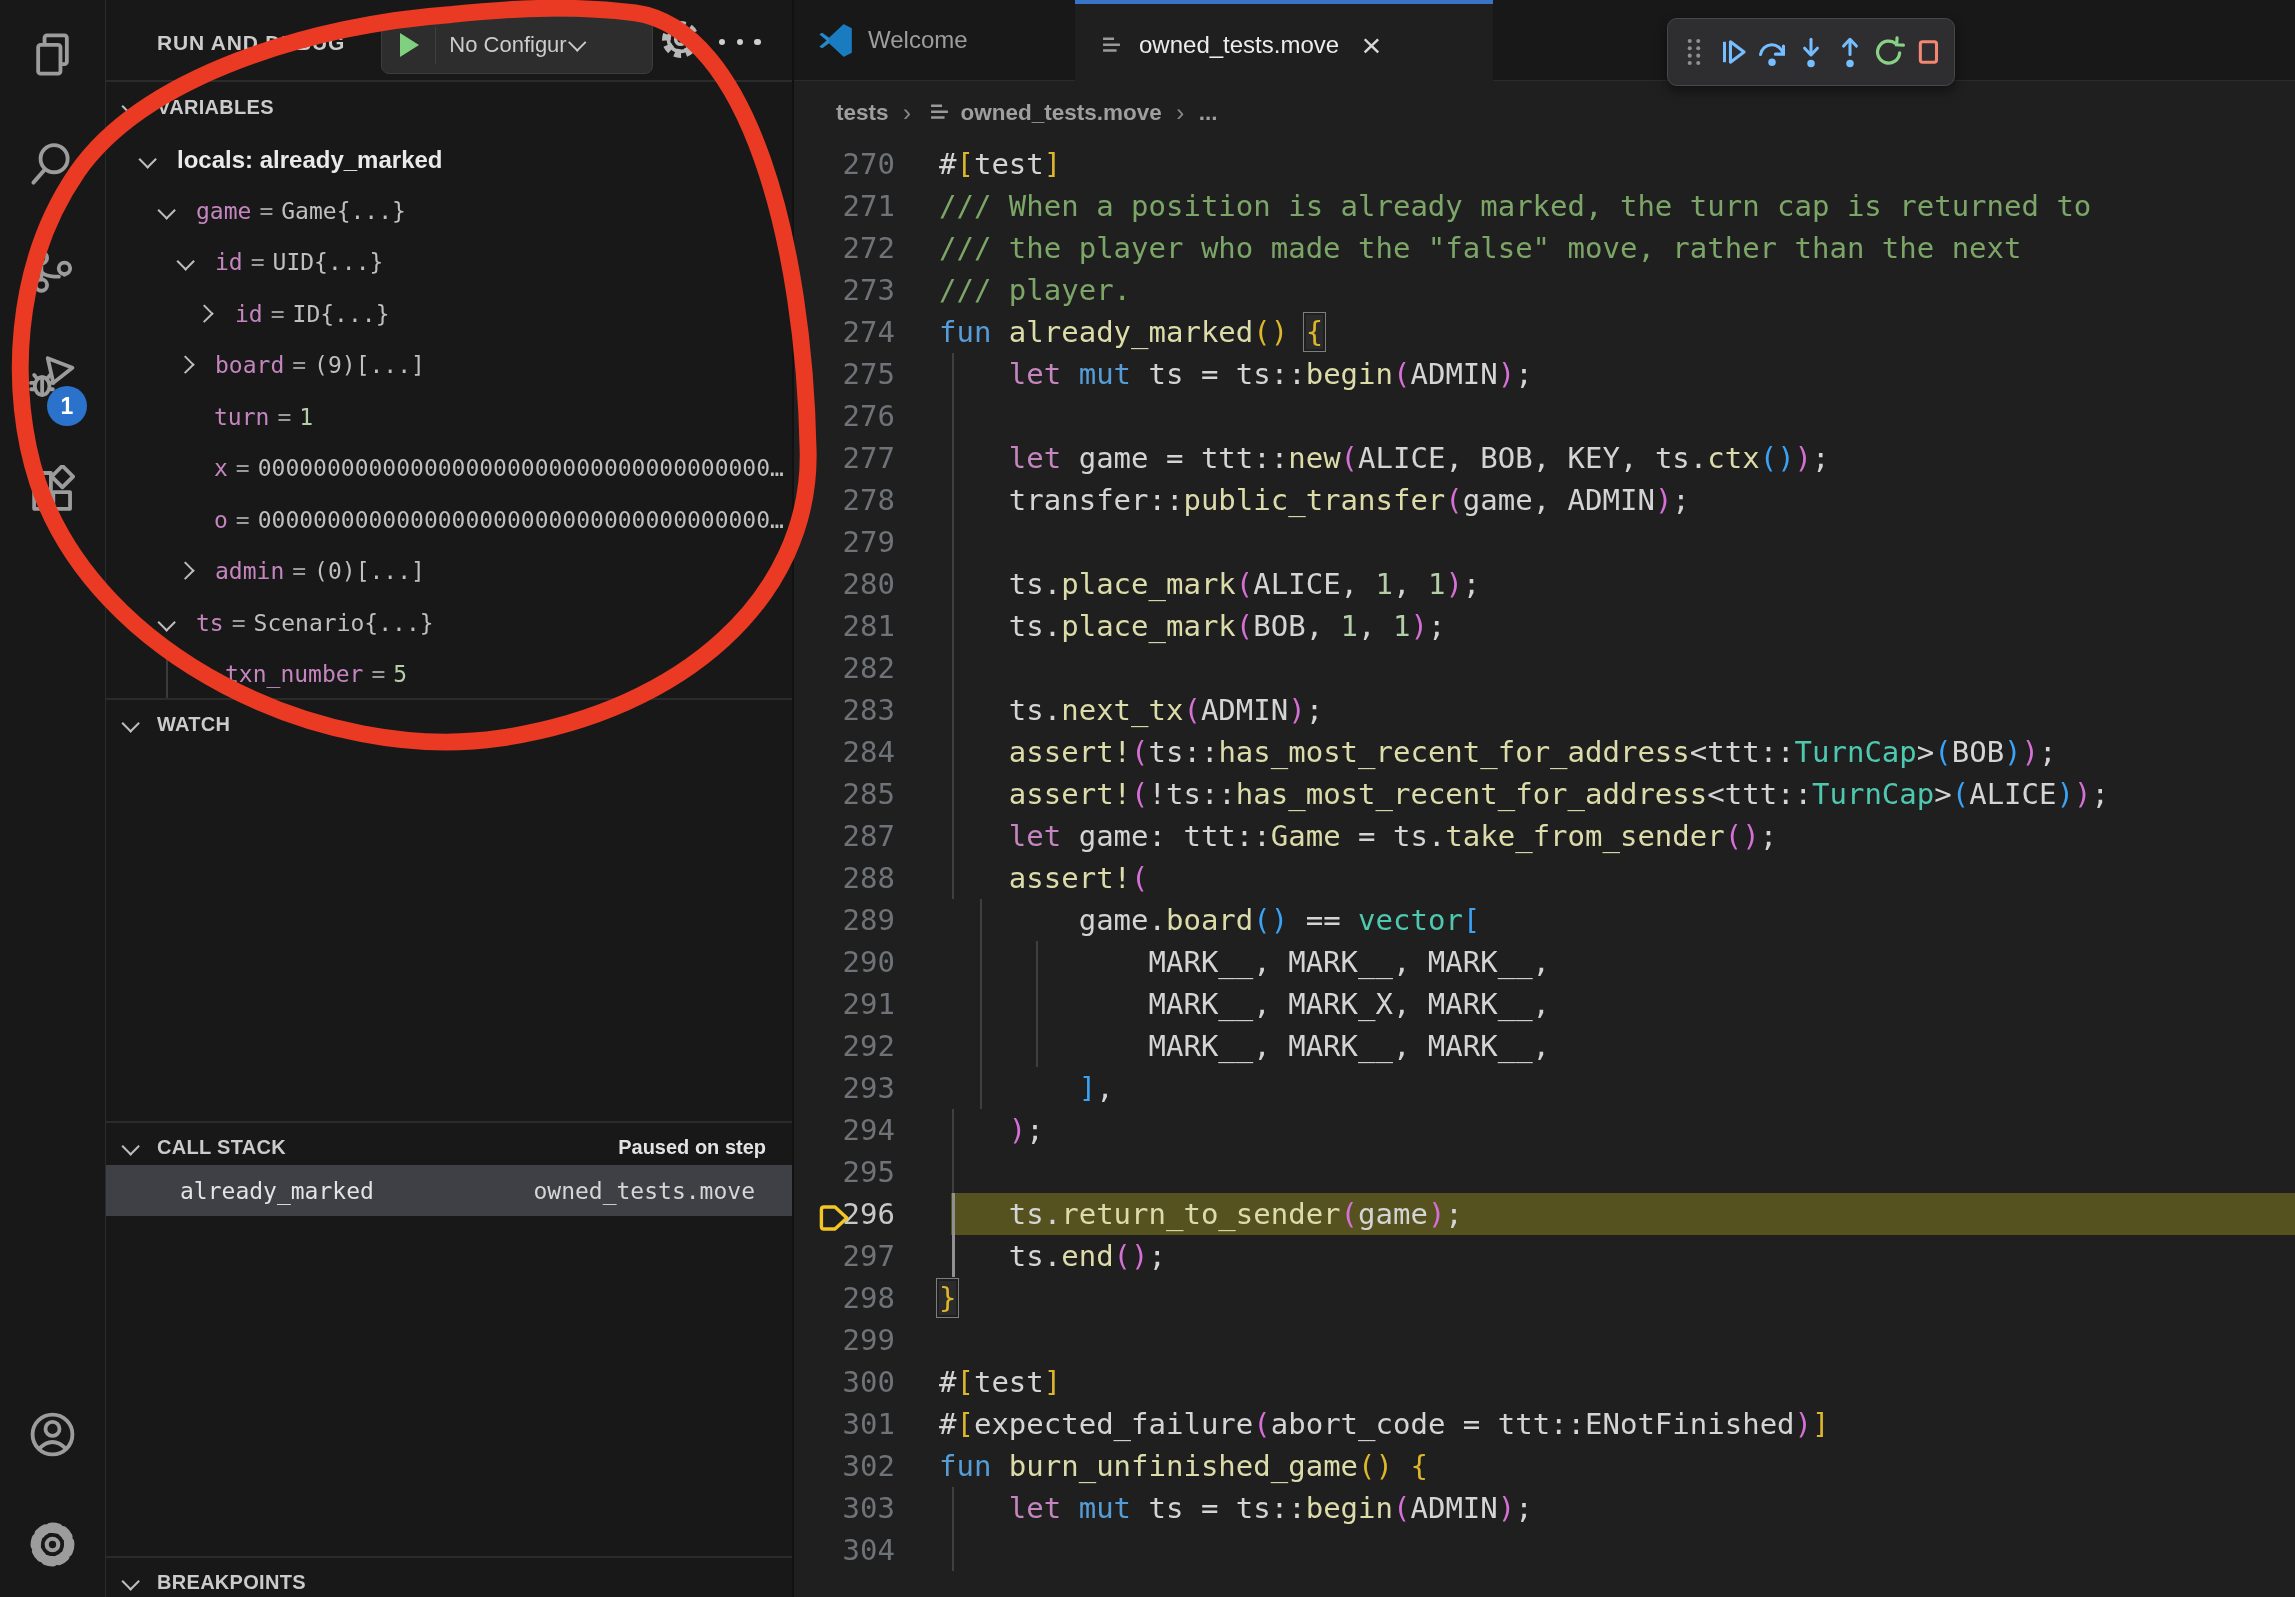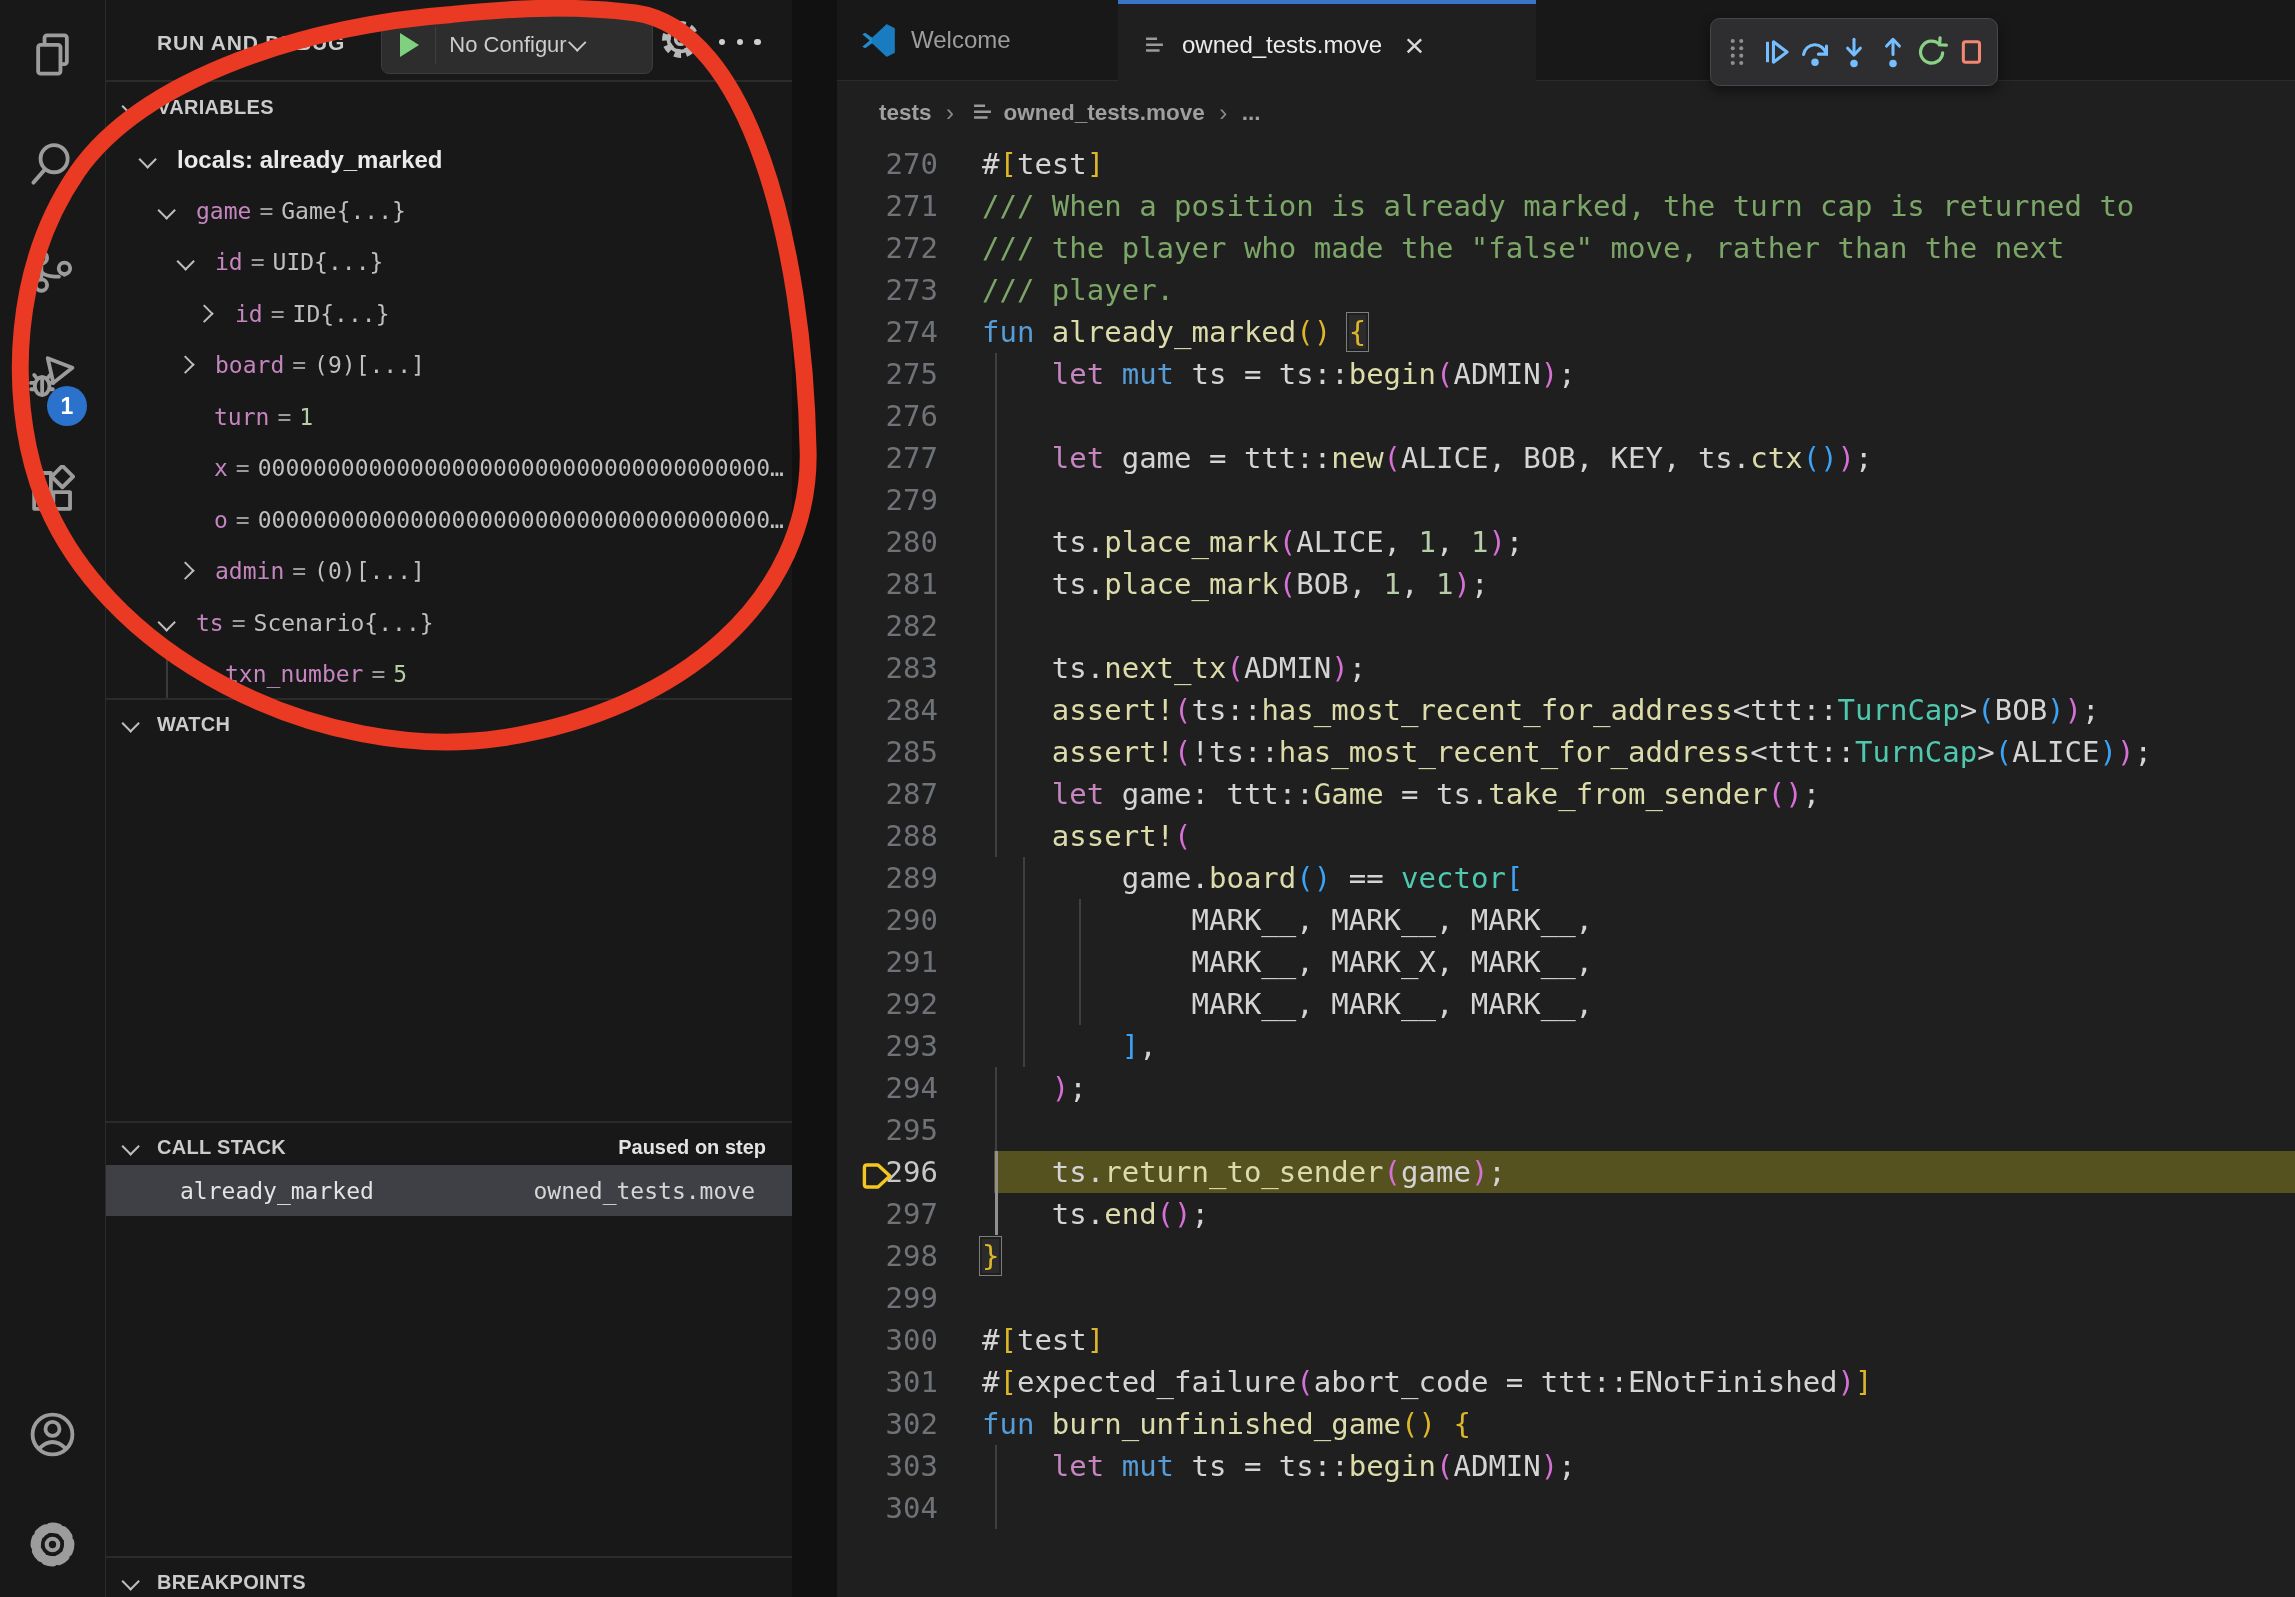--- a/index.html
+++ b/index.html
@@ -50,21 +50,21 @@
   .treemono{font-family:"DejaVu Sans Mono",monospace;font-size:23px;}
   .scopelbl{color:#eaeaea;font-weight:700;font-size:24px;}
   #pausedbadge{position:absolute;right:26px;top:12px;color:#e3e3e3;font-weight:700;font-size:20px;}
   #csrow{position:absolute;left:0;top:1165px;width:100%;height:51px;background:#3f3f46;
          display:flex;align-items:center;font-size:23px;}
   #csframe{margin-left:74px;color:#e3e3e3;}
   #csfile{margin-left:auto;margin-right:37px;color:#d6d6d6;}
   .tguide{position:absolute;width:1.6px;background:#3a3a3a;}
 
   
-  #editor{position:absolute;left:794px;top:0;right:0;height:1597px;background:#1f1f1f;margin-left:43px;}
+  #editor{position:absolute;left:794px;top:0;right:0;height:1597px;background:#1f1f1f;}
   #tabbar{position:absolute;left:0;top:0;right:0;height:80px;background:#181818;
           border-bottom:1.6px solid #2b2b2b;}
   .tab{position:absolute;top:0;height:80px;display:flex;align-items:center;font-size:24px;}
   .tab.inactive{background:#181818;color:#9d9d9d;border-right:1.6px solid #2b2b2b;}
   .tab.active{background:#1f1f1f;color:#ececec;border-top:4.8px solid #3974c7;height:82px;z-index:2;}
   .tabicon{margin:0 14.5px 0 22.5px;display:flex;}
   .tabclose{margin-left:22.5px;color:#d8d8d8;font-size:34px;line-height:24px;}
   #crumbs{position:absolute;left:0;top:82px;right:0;height:61px;background:#1f1f1f;
           display:flex;align-items:center;color:#9f9f9f;font-size:22.5px;}
   #crumbs .sep{margin:0 14.5px;color:#8a8a8a;font-size:24px;}
@@ -311,20 +311,21 @@
     </div>
   <div id="code">
       <div class="line"><div class="gut mono"><span>270</span></div><div class="txt"><span class="tok w">#</span><span class="tok b1">[</span><span class="tok w">test</span><span class="tok b1">]</span></div></div>
       <div class="line"><div class="gut mono"><span>271</span></div><div class="txt"><span class="tok c">/// When a position is already marked, the turn cap is returned to</span></div></div>
       <div class="line"><div class="gut mono"><span>272</span></div><div class="txt"><span class="tok c">/// the player who made the "false" move, rather than the next</span></div></div>
       <div class="line"><div class="gut mono"><span>273</span></div><div class="txt"><span class="tok c">/// player.</span></div></div>
       <div class="line"><div class="gut mono"><span>274</span></div><div class="txt"><span class="tok k">fun</span><span class="tok w"> </span><span class="tok fn">already_marked</span><span class="tok b1">(</span><span class="tok b1">)</span><span class="tok w"> </span><span class="tok b1 box">{</span></div></div>
       <div class="line"><div class="gut mono"><span>275</span></div><div class="guide" style="left: 158px;"></div><div class="txt"><span class="tok w">    </span><span class="tok kp">let</span><span class="tok w"> </span><span class="tok k">mut</span><span class="tok w"> ts = ts::</span><span class="tok fn">begin</span><span class="tok b2">(</span><span class="tok w">ADMIN</span><span class="tok b2">)</span><span class="tok w">;</span></div></div>
       <div class="line"><div class="gut mono"><span>276</span></div><div class="guide" style="left: 158px;"></div><div class="txt"></div></div>
       <div class="line"><div class="gut mono"><span>277</span></div><div class="guide" style="left: 158px;"></div><div class="txt"><span class="tok w">    </span><span class="tok kp">let</span><span class="tok w"> game = ttt::</span><span class="tok fn">new</span><span class="tok b2">(</span><span class="tok w">ALICE, BOB, KEY, ts.</span><span class="tok fn">ctx</span><span class="tok b3">(</span><span class="tok b3">)</span><span class="tok b2">)</span><span class="tok w">;</span></div></div>
+      <div class="line"><div class="gut mono"><span>278</span></div><div class="guide" style="left: 158px;"></div><div class="txt"><span class="tok w">    transfer::</span><span class="tok fn">public_transfer</span><span class="tok b2">(</span><span class="tok w">game, ADMIN</span><span class="tok b2">)</span><span class="tok w">;</span></div></div>
       <div class="line"><div class="gut mono"><span>279</span></div><div class="guide" style="left: 158px;"></div><div class="txt"></div></div>
       <div class="line"><div class="gut mono"><span>280</span></div><div class="guide" style="left: 158px;"></div><div class="txt"><span class="tok w">    ts.</span><span class="tok fn">place_mark</span><span class="tok b2">(</span><span class="tok w">ALICE, </span><span class="tok n">1</span><span class="tok w">, </span><span class="tok n">1</span><span class="tok b2">)</span><span class="tok w">;</span></div></div>
       <div class="line"><div class="gut mono"><span>281</span></div><div class="guide" style="left: 158px;"></div><div class="txt"><span class="tok w">    ts.</span><span class="tok fn">place_mark</span><span class="tok b2">(</span><span class="tok w">BOB, </span><span class="tok n">1</span><span class="tok w">, </span><span class="tok n">1</span><span class="tok b2">)</span><span class="tok w">;</span></div></div>
       <div class="line"><div class="gut mono"><span>282</span></div><div class="guide" style="left: 158px;"></div><div class="txt"></div></div>
       <div class="line"><div class="gut mono"><span>283</span></div><div class="guide" style="left: 158px;"></div><div class="txt"><span class="tok w">    ts.</span><span class="tok fn">next_tx</span><span class="tok b2">(</span><span class="tok w">ADMIN</span><span class="tok b2">)</span><span class="tok w">;</span></div></div>
       <div class="line"><div class="gut mono"><span>284</span></div><div class="guide" style="left: 158px;"></div><div class="txt"><span class="tok w">    </span><span class="tok fn">assert!</span><span class="tok b2">(</span><span class="tok w">ts::</span><span class="tok fn">has_most_recent_for_address</span><span class="tok w">&lt;</span><span class="tok w">ttt::</span><span class="tok ty">TurnCap</span><span class="tok w">&gt;</span><span class="tok b3">(</span><span class="tok w">BOB</span><span class="tok b3">)</span><span class="tok b2">)</span><span class="tok w">;</span></div></div>
       <div class="line"><div class="gut mono"><span>285</span></div><div class="guide" style="left: 158px;"></div><div class="txt"><span class="tok w">    </span><span class="tok fn">assert!</span><span class="tok b2">(</span><span class="tok w">!ts::</span><span class="tok fn">has_most_recent_for_address</span><span class="tok w">&lt;</span><span class="tok w">ttt::</span><span class="tok ty">TurnCap</span><span class="tok w">&gt;</span><span class="tok b3">(</span><span class="tok w">ALICE</span><span class="tok b3">)</span><span class="tok b2">)</span><span class="tok w">;</span></div></div>
       <div class="line"><div class="gut mono"><span>287</span></div><div class="guide" style="left: 158px;"></div><div class="txt"><span class="tok w">    </span><span class="tok kp">let</span><span class="tok w"> game: ttt::</span><span class="tok fn">Game</span><span class="tok w"> = ts.</span><span class="tok fn">take_from_sender</span><span class="tok b2">(</span><span class="tok b2">)</span><span class="tok w">;</span></div></div>
       <div class="line"><div class="gut mono"><span>288</span></div><div class="guide" style="left: 158px;"></div><div class="txt"><span class="tok w">    </span><span class="tok fn">assert!</span><span class="tok b2">(</span></div></div>
       <div class="line"><div class="gut mono"><span>289</span></div><div class="guide" style="left: 186px;"></div><div class="txt"><span class="tok w">        game.</span><span class="tok fn">board</span><span class="tok b3">(</span><span class="tok b3">)</span><span class="tok w"> == </span><span class="tok ty">vector</span><span class="tok b3">[</span></div></div>

